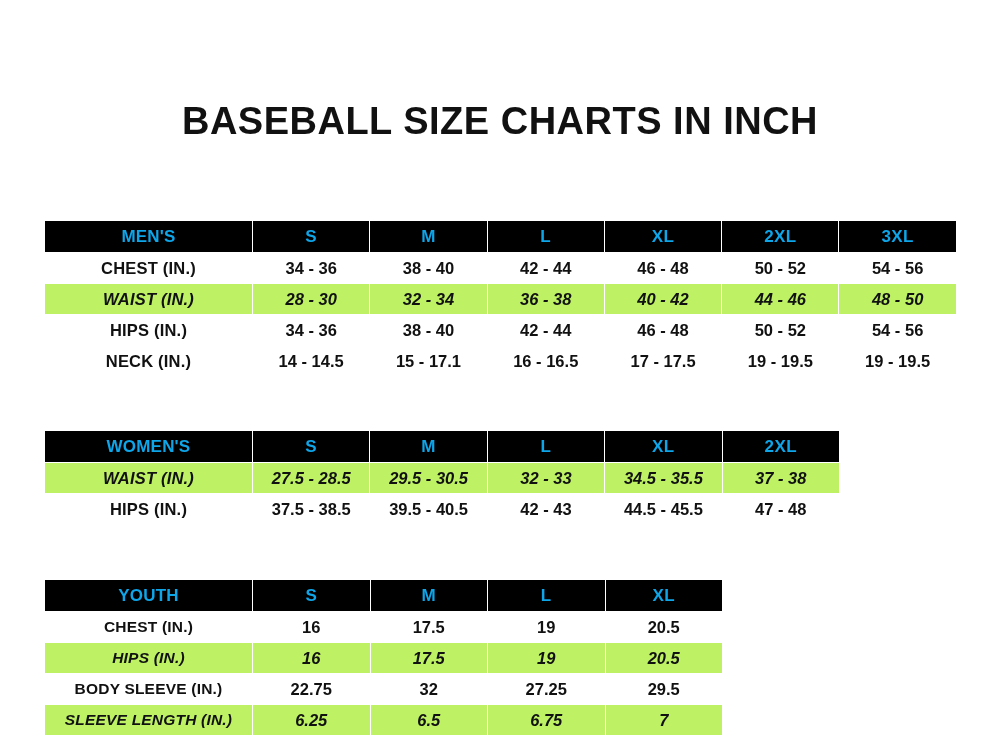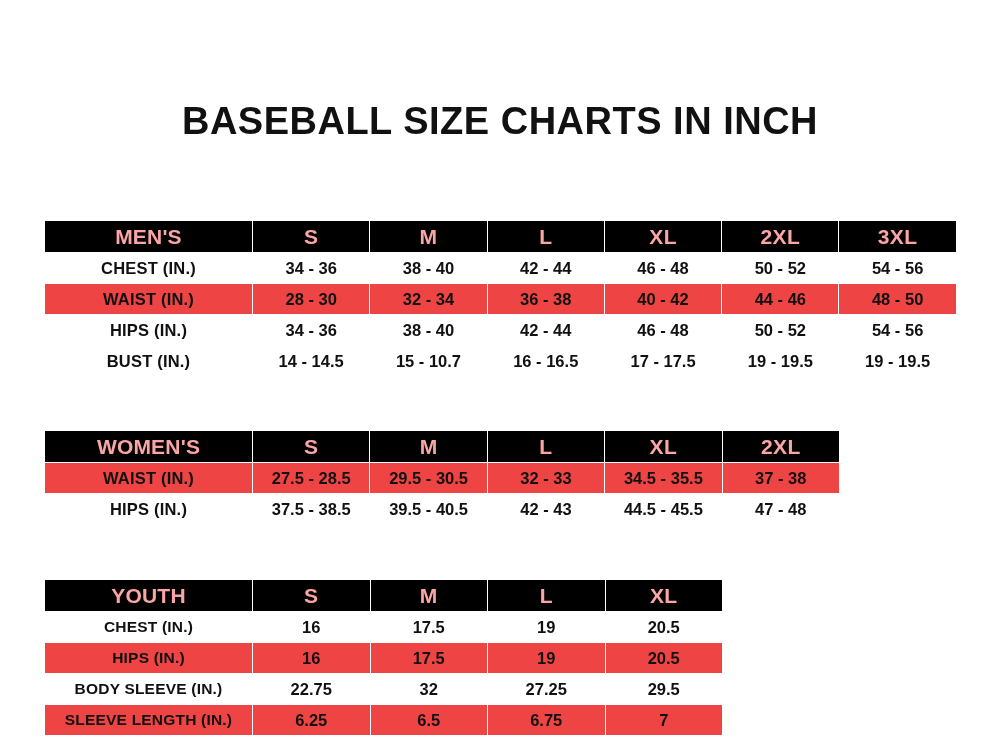--- a/index.html
+++ b/index.html
@@ -48,34 +48,35 @@
     text-align: center;
     font-weight: bold;
     font-size: 16.5px;
     height: 31px;
     padding: 0 2px;
     white-space: nowrap;
     box-sizing: border-box;
   }
   table.size-table thead th {
     background: #000000;
-    color: #fca5a5;
-    font-size: 21px;
+    color: #0ea5e9;
+    font-size: 17px;
     height: 32px;
     letter-spacing: 0.4px;
   }
   table.size-table thead th.rowlabel-head {
     text-align: center;
   }
   table.size-table tbody td {
     background: #ffffff;
     color: #111111;
   }
   table.size-table tbody tr.alt td {
-    background: #ef4444;
+    background: #bef264;
+    font-style: italic;
   }
   table.size-table tbody td.rowlabel {
     text-align: center;
     font-size: 16.5px;
   }
   table.size-table tbody tr td {
     border-left: 1px solid #ffffff;
     border-right: 1px solid #ffffff;
   }
 
@@ -152,23 +153,23 @@
       <tr>
         <td class="rowlabel">HIPS (IN.)</td>
         <td>34 - 36</td>
         <td>38 - 40</td>
         <td>42 - 44</td>
         <td>46 - 48</td>
         <td>50 - 52</td>
         <td>54 - 56</td>
       </tr>
       <tr>
-        <td class="rowlabel">BUST (IN.)</td>
+        <td class="rowlabel">NECK (IN.)</td>
         <td>14 - 14.5</td>
-        <td>15 - 10.7</td>
+        <td>15 - 17.1</td>
         <td>16 - 16.5</td>
         <td>17 - 17.5</td>
         <td>19 - 19.5</td>
         <td>19 - 19.5</td>
       </tr>
     </tbody>
   </table>
 
   <table class="size-table" id="womens-table">
     <colgroup>

